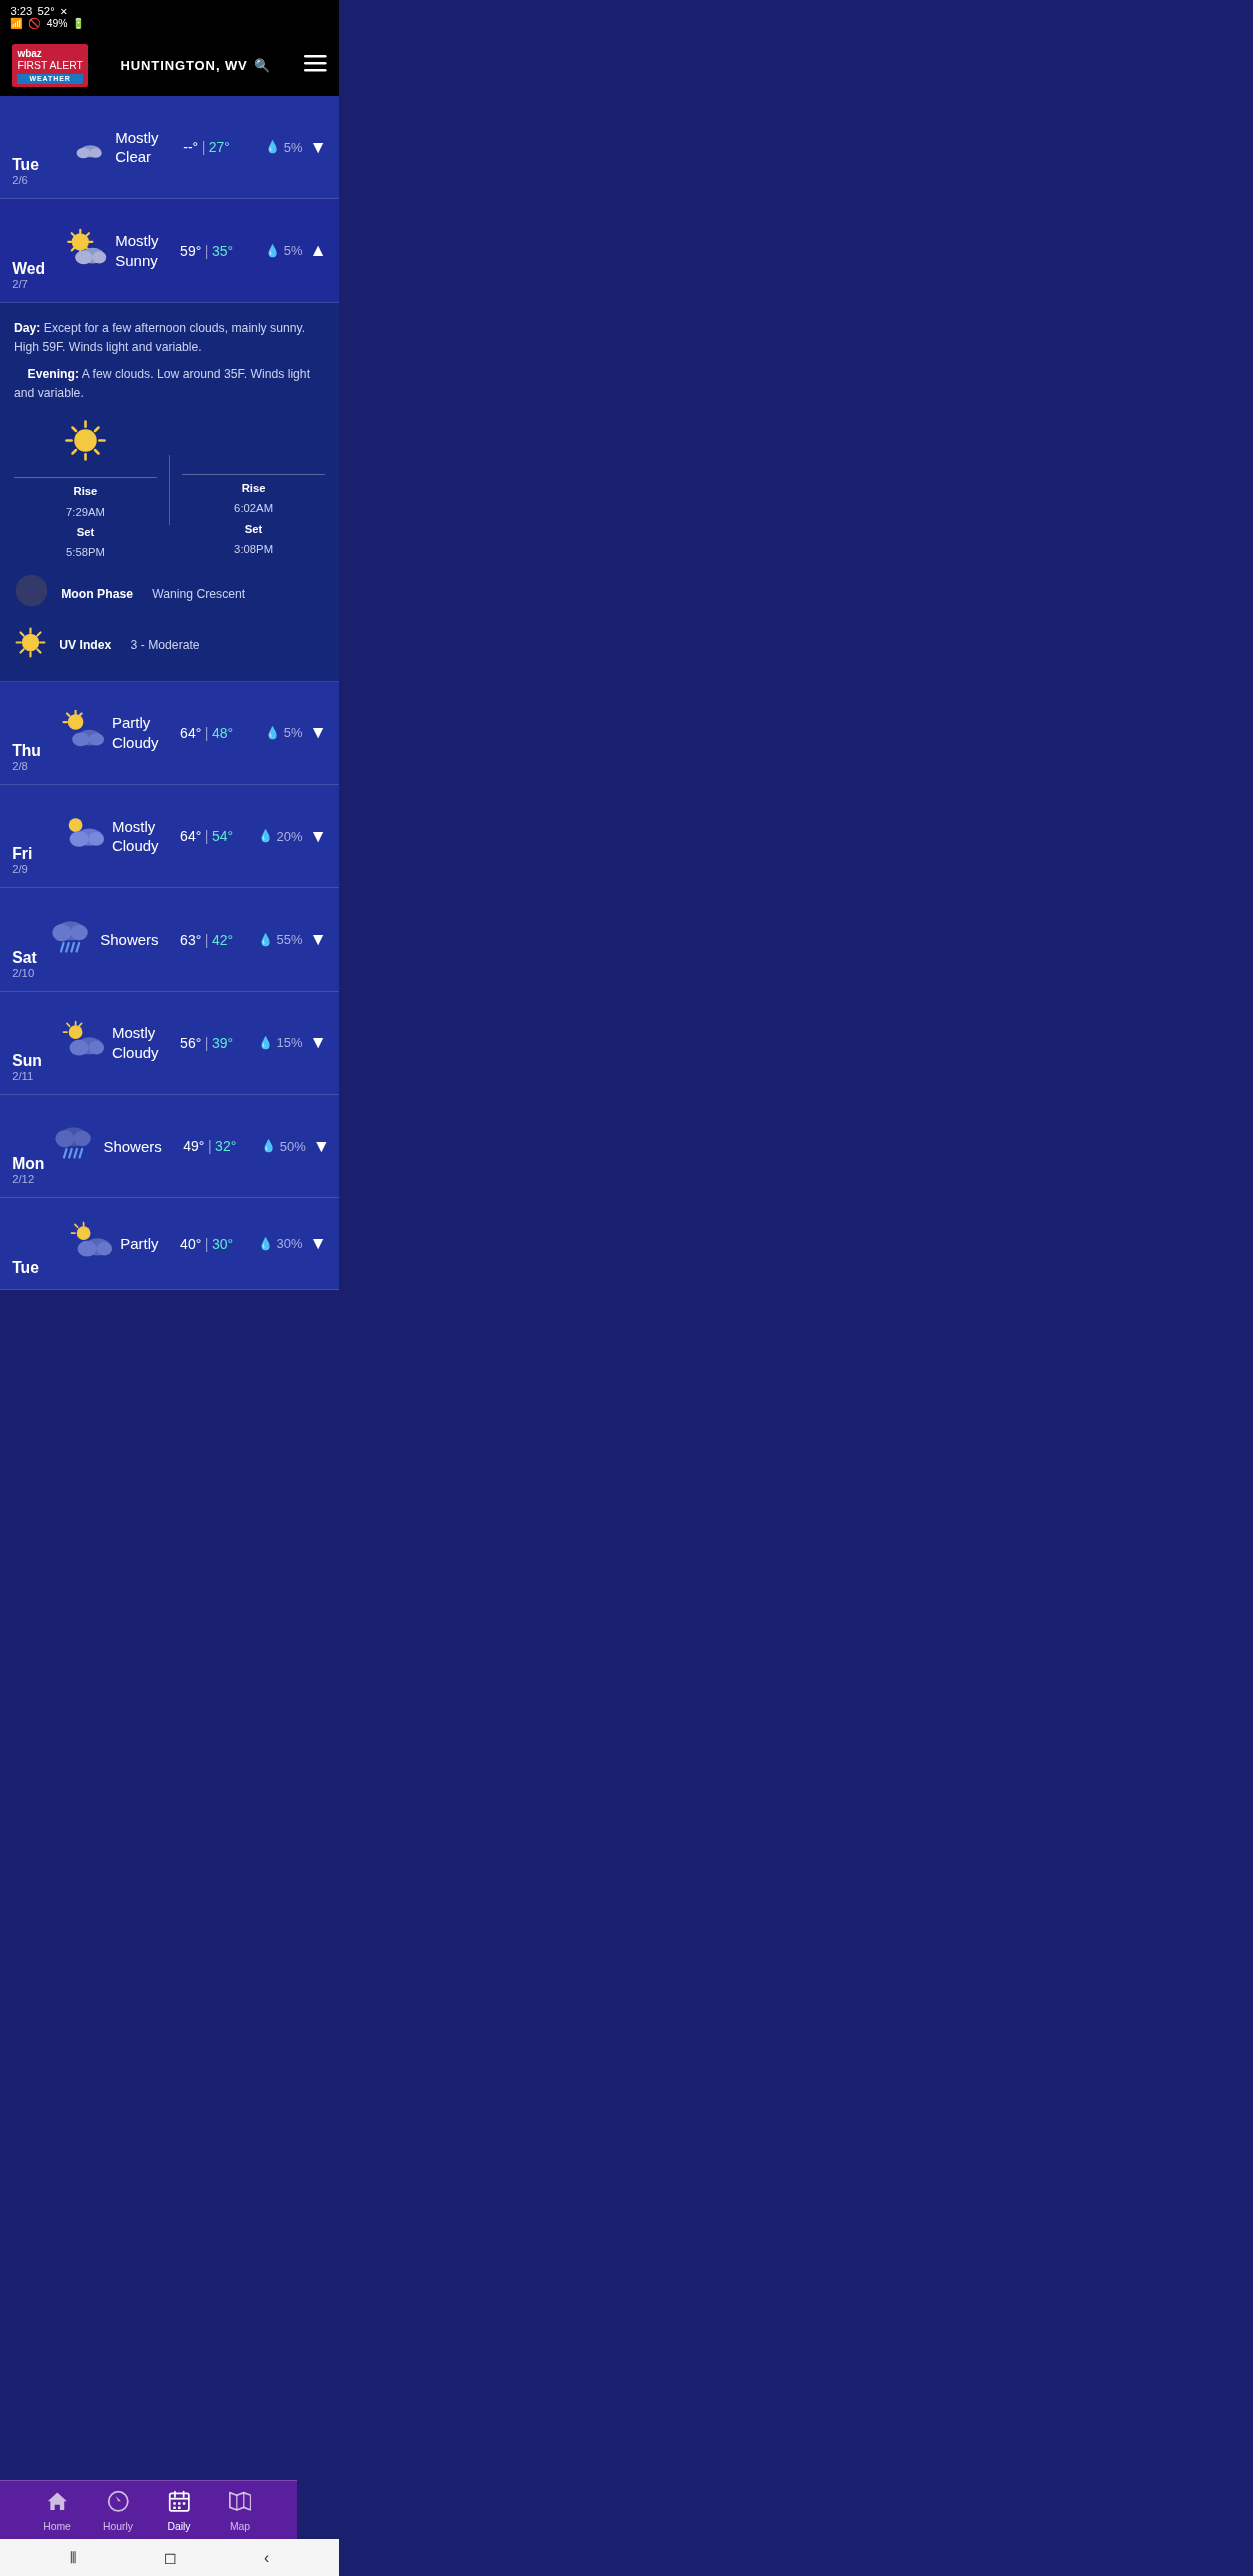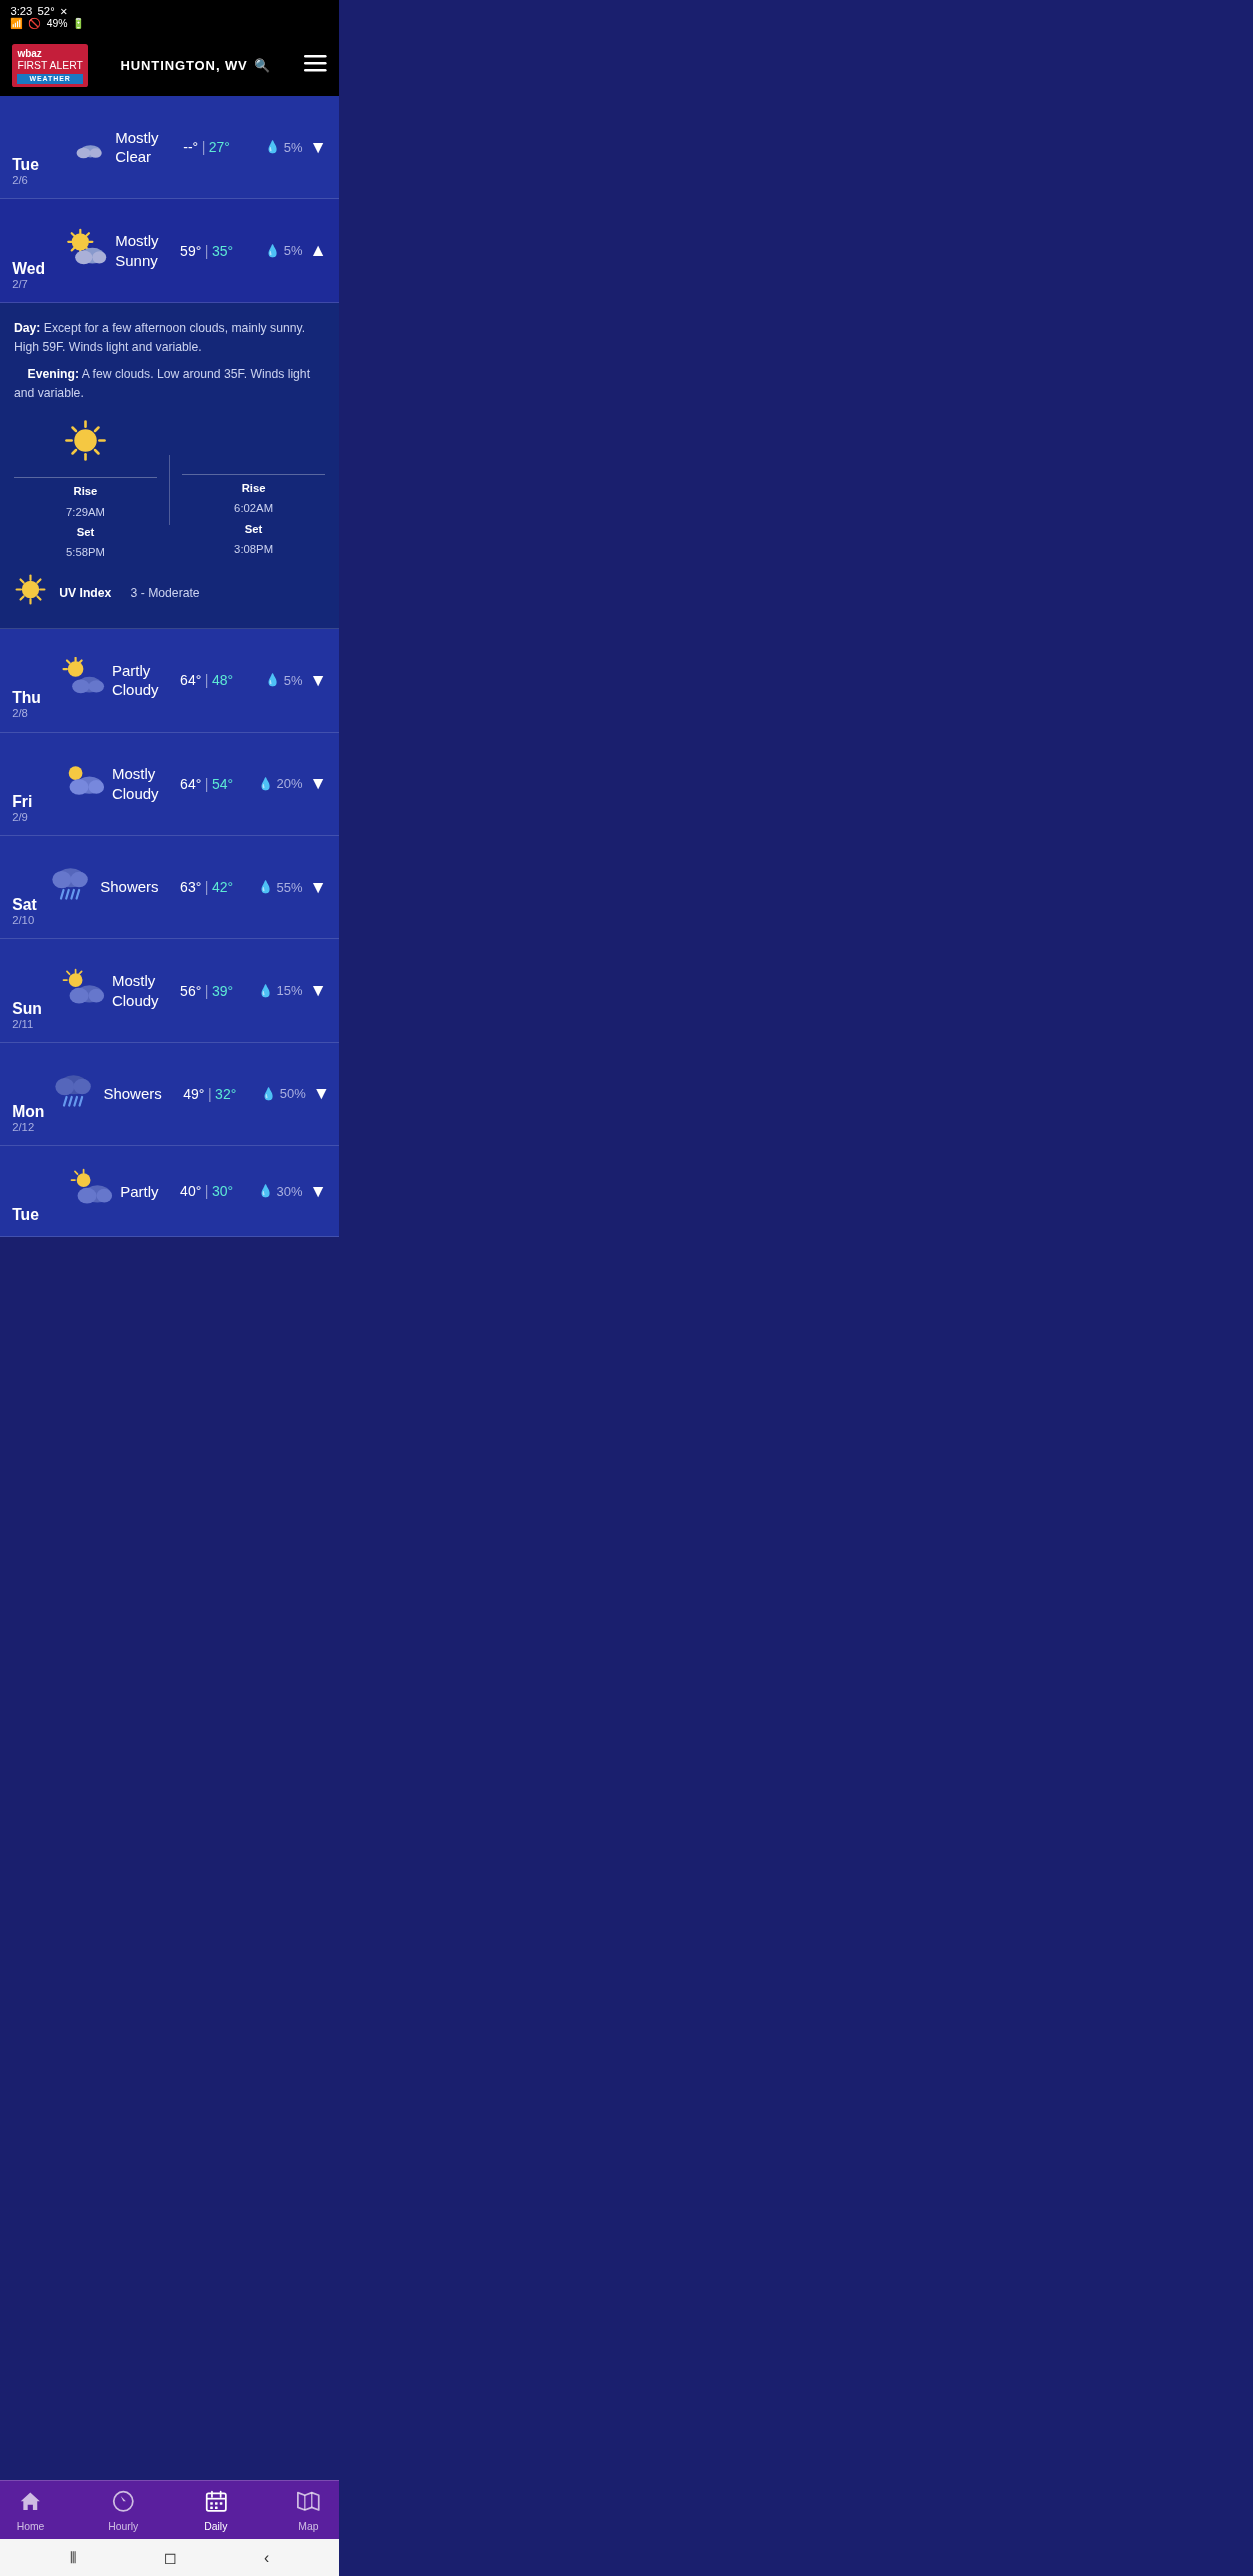--- a/index.html
+++ b/index.html
@@ -129,24 +129,24 @@
       margin-top: 10.4px;
     }
     .phase-label, .uv-label { font-size: 12.2px; font-weight: 700; }
     .phase-value, .uv-value { font-size: 12.2px; color: #ccd3f0; margin-left: 7px; }
 
     
     .bottom-nav {
       position: fixed;
       bottom: 37px;
       left: 0;
-      width: 339px;
+      width: 297px;
       background: #5a1f9e;
       display: flex;
-      justify-content: space-between;
+      justify-content: center;
       padding: 8.7px 0 7px;
       border-top: 0.9px solid rgba(255,255,255,0.2);
     }
     .nav-item {
       display: flex;
       flex-direction: column;
       align-items: center;
       gap: 3.5px;
       cursor: pointer;
       min-width: 61px;
@@ -328,20 +328,30 @@
         <div style="width:100%; height:0.9px; background:rgba(255,255,255,0.3); margin-bottom:3.5px;"></div>
         <div class="rise-set">
           <div><span class="label">Rise</span></div>
           <div>6:02AM</div>
           <div><span class="label">Set</span></div>
           <div>3:08PM</div>
         </div>
       </div>
     </div>
 
+    <div class="moon-phase-row">
+      <div style="font-size:28px;">
+        <svg width="35" height="35" viewBox="0 0 40 40">
+          <circle cx="20" cy="20" r="18" fill="#333a6a"></circle>
+          <path d="M20 2 A18 18 0 1 0 20 38 A12 12 0 1 1 20 2Z" fill="#c0c8e8"></path>
+        </svg>
+      </div>
+      <span class="phase-label">Moon Phase</span>
+      <span class="phase-value">Waning Crescent</span>
+    </div>
 
     <div class="uv-row">
       <div style="font-size:24.4px;">
         <svg width="33" height="33" viewBox="0 0 38 38">
           <circle cx="19" cy="19" r="10" fill="#f5c842"></circle>
           <line x1="19" y1="3" x2="19" y2="8" stroke="#f5c842" stroke-width="2.5" stroke-linecap="round"></line>
           <line x1="19" y1="30" x2="19" y2="35" stroke="#f5c842" stroke-width="2.5" stroke-linecap="round"></line>
           <line x1="3" y1="19" x2="8" y2="19" stroke="#f5c842" stroke-width="2.5" stroke-linecap="round"></line>
           <line x1="30" y1="19" x2="35" y2="19" stroke="#f5c842" stroke-width="2.5" stroke-linecap="round"></line>
           <line x1="7.5" y1="7.5" x2="11" y2="11" stroke="#f5c842" stroke-width="2.5" stroke-linecap="round"></line>

